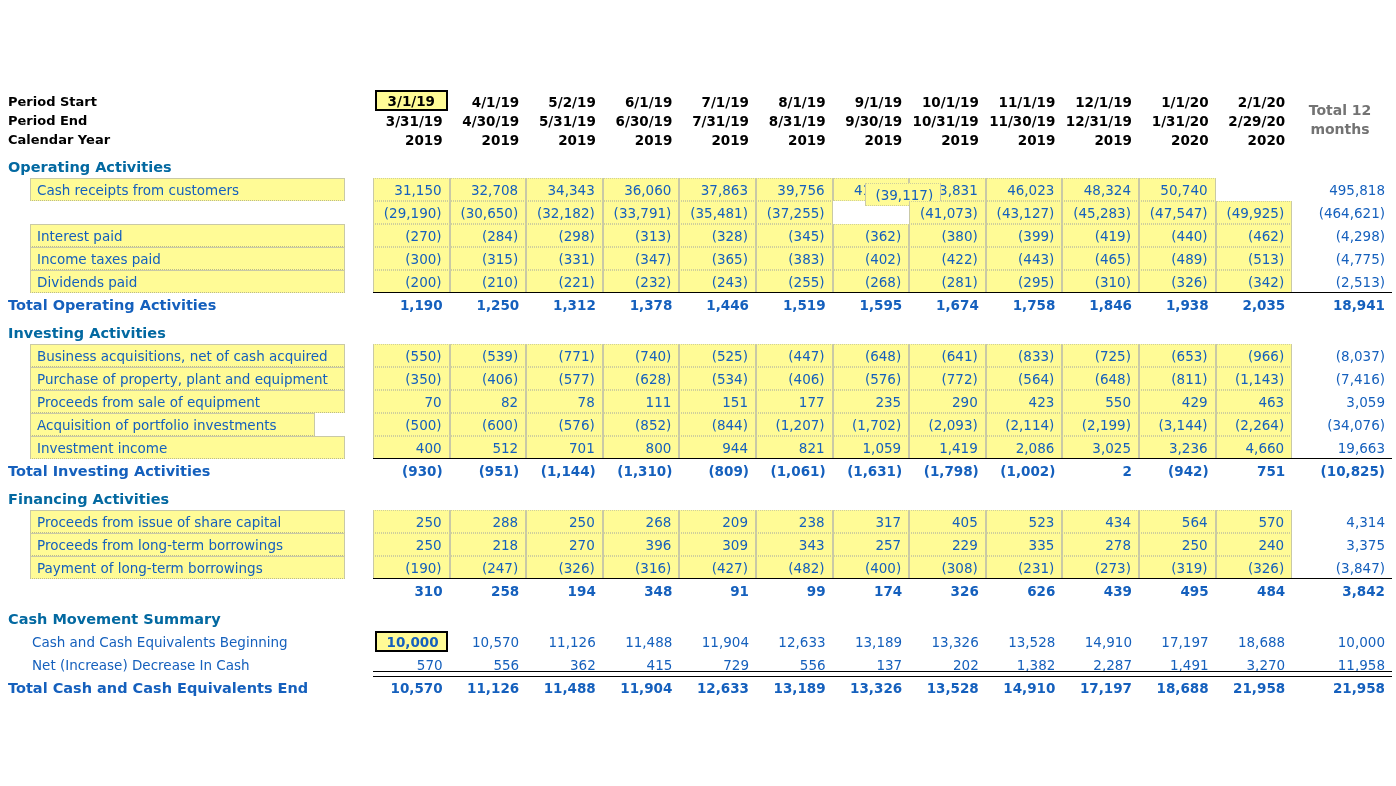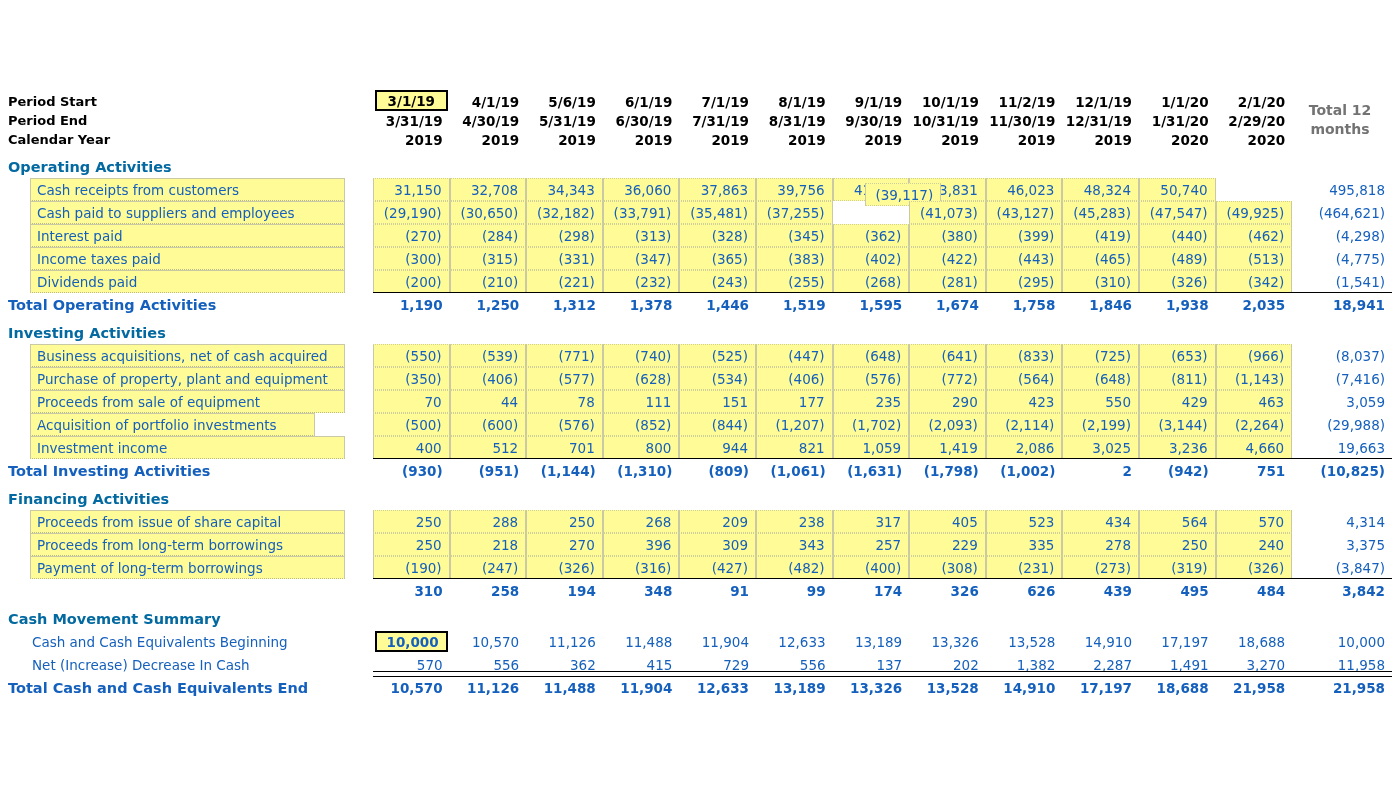--- a/index.html
+++ b/index.html
@@ -97,27 +97,27 @@
 </style>
 </head>
 <body>
 
 <div class="sheet" id="sheet">
     <div class="hdrlabel" style="top: 92px;">Period Start</div>
     <div class="hdrlabel" style="top: 111px;">Period End</div>
     <div class="hdrlabel" style="top: 130px;">Calendar Year</div>
     <div class="selcell" style="left: 375px; top: 90px; width: 72.6px; height: 21px;">3/1/19</div>
     <div class="hdr" style="left: 449.6px; top: 92px;">4/1/19</div>
-    <div class="hdr" style="left: 526.2px; top: 92px;">5/6/19</div>
+    <div class="hdr" style="left: 526.2px; top: 92px;">5/2/19</div>
     <div class="hdr" style="left: 602.8px; top: 92px;">6/1/19</div>
     <div class="hdr" style="left: 679.4px; top: 92px;">7/1/19</div>
     <div class="hdr" style="left: 756px; top: 92px;">8/1/19</div>
     <div class="hdr" style="left: 832.6px; top: 92px;">9/1/19</div>
     <div class="hdr" style="left: 909.2px; top: 92px;">10/1/19</div>
-    <div class="hdr" style="left: 985.8px; top: 92px;">11/2/19</div>
+    <div class="hdr" style="left: 985.8px; top: 92px;">11/1/19</div>
     <div class="hdr" style="left: 1062.4px; top: 92px;">12/1/19</div>
     <div class="hdr" style="left: 1139px; top: 92px;">1/1/20</div>
     <div class="hdr" style="left: 1215.6px; top: 92px;">2/1/20</div>
     <div class="hdr" style="left: 373px; top: 111px;">3/31/19</div>
     <div class="hdr" style="left: 449.6px; top: 111px;">4/30/19</div>
     <div class="hdr" style="left: 526.2px; top: 111px;">5/31/19</div>
     <div class="hdr" style="left: 602.8px; top: 111px;">6/30/19</div>
     <div class="hdr" style="left: 679.4px; top: 111px;">7/31/19</div>
     <div class="hdr" style="left: 756px; top: 111px;">8/31/19</div>
     <div class="hdr" style="left: 832.6px; top: 111px;">9/30/19</div>
@@ -150,21 +150,20 @@
     <div class="num yellow" style="left: 602.8px; top: 178px;">36,060</div>
     <div class="num yellow" style="left: 679.4px; top: 178px;">37,863</div>
     <div class="num yellow" style="left: 756px; top: 178px;">39,756</div>
     <div class="num yellow" style="left: 832.6px; top: 178px;">41,744</div>
     <div class="num yellow" style="left: 909.2px; top: 178px;">43,831</div>
     <div class="num yellow" style="left: 985.8px; top: 178px;">46,023</div>
     <div class="num yellow" style="left: 1062.4px; top: 178px;">48,324</div>
     <div class="num yellow" style="left: 1139px; top: 178px;">50,740</div>
     <div class="num yellow" style="left: 1215.6px; top: 178px; margin-top: 37px;">53,277</div>
     <div class="num total" style="left: 1288px; top: 178px;">495,818</div>
-    <div class="labelcell yellow" style="top: 201px; left: 30px; width: 315px;">Cash paid to suppliers and employees</div>
     <div class="num yellow" style="left: 373px; top: 201px;">(29,190)</div>
     <div class="num yellow" style="left: 449.6px; top: 201px;">(30,650)</div>
     <div class="num yellow" style="left: 526.2px; top: 201px;">(32,182)</div>
     <div class="num yellow" style="left: 602.8px; top: 201px;">(33,791)</div>
     <div class="num yellow" style="left: 679.4px; top: 201px;">(35,481)</div>
     <div class="num yellow" style="left: 756px; top: 201px;">(37,255)</div>
     <div class="num yellow" style="left: 832.6px; top: 183px; margin-left: 32px;">(39,117)</div>
     <div class="num yellow" style="left: 909.2px; top: 201px;">(41,073)</div>
     <div class="num yellow" style="left: 985.8px; top: 201px;">(43,127)</div>
     <div class="num yellow" style="left: 1062.4px; top: 201px;">(45,283)</div>
@@ -205,21 +204,21 @@
     <div class="num yellow" style="left: 526.2px; top: 270px;">(221)</div>
     <div class="num yellow" style="left: 602.8px; top: 270px;">(232)</div>
     <div class="num yellow" style="left: 679.4px; top: 270px;">(243)</div>
     <div class="num yellow" style="left: 756px; top: 270px;">(255)</div>
     <div class="num yellow" style="left: 832.6px; top: 270px;">(268)</div>
     <div class="num yellow" style="left: 909.2px; top: 270px;">(281)</div>
     <div class="num yellow" style="left: 985.8px; top: 270px;">(295)</div>
     <div class="num yellow" style="left: 1062.4px; top: 270px;">(310)</div>
     <div class="num yellow" style="left: 1139px; top: 270px;">(326)</div>
     <div class="num yellow" style="left: 1215.6px; top: 270px;">(342)</div>
-    <div class="num total" style="left: 1288px; top: 270px;">(1,541)</div>
+    <div class="num total" style="left: 1288px; top: 270px;">(2,513)</div>
     <div class="rule" style="left: 373px; top: 292px; width: 919.2px;"></div>
     <div class="rule" style="left: 1292px; top: 292px; width: 100px;"></div>
     <div class="totlabel" style="top: 293px;">Total Operating Activities</div>
     <div class="num bold" style="left: 373px; top: 293px;">1,190</div>
     <div class="num bold" style="left: 449.6px; top: 293px;">1,250</div>
     <div class="num bold" style="left: 526.2px; top: 293px;">1,312</div>
     <div class="num bold" style="left: 602.8px; top: 293px;">1,378</div>
     <div class="num bold" style="left: 679.4px; top: 293px;">1,446</div>
     <div class="num bold" style="left: 756px; top: 293px;">1,519</div>
     <div class="num bold" style="left: 832.6px; top: 293px;">1,595</div>
@@ -253,21 +252,21 @@
     <div class="num yellow" style="left: 756px; top: 367px;">(406)</div>
     <div class="num yellow" style="left: 832.6px; top: 367px;">(576)</div>
     <div class="num yellow" style="left: 909.2px; top: 367px;">(772)</div>
     <div class="num yellow" style="left: 985.8px; top: 367px;">(564)</div>
     <div class="num yellow" style="left: 1062.4px; top: 367px;">(648)</div>
     <div class="num yellow" style="left: 1139px; top: 367px;">(811)</div>
     <div class="num yellow" style="left: 1215.6px; top: 367px;">(1,143)</div>
     <div class="num total" style="left: 1288px; top: 367px;">(7,416)</div>
     <div class="labelcell yellow" style="top: 390px; left: 30px; width: 315px;">Proceeds from sale of equipment</div>
     <div class="num yellow" style="left: 373px; top: 390px;">70</div>
-    <div class="num yellow" style="left: 449.6px; top: 390px;">44</div>
+    <div class="num yellow" style="left: 449.6px; top: 390px;">82</div>
     <div class="num yellow" style="left: 526.2px; top: 390px;">78</div>
     <div class="num yellow" style="left: 602.8px; top: 390px;">111</div>
     <div class="num yellow" style="left: 679.4px; top: 390px;">151</div>
     <div class="num yellow" style="left: 756px; top: 390px;">177</div>
     <div class="num yellow" style="left: 832.6px; top: 390px;">235</div>
     <div class="num yellow" style="left: 909.2px; top: 390px;">290</div>
     <div class="num yellow" style="left: 985.8px; top: 390px;">423</div>
     <div class="num yellow" style="left: 1062.4px; top: 390px;">550</div>
     <div class="num yellow" style="left: 1139px; top: 390px;">429</div>
     <div class="num yellow" style="left: 1215.6px; top: 390px;">463</div>
@@ -278,21 +277,21 @@
     <div class="num yellow" style="left: 526.2px; top: 413px;">(576)</div>
     <div class="num yellow" style="left: 602.8px; top: 413px;">(852)</div>
     <div class="num yellow" style="left: 679.4px; top: 413px;">(844)</div>
     <div class="num yellow" style="left: 756px; top: 413px;">(1,207)</div>
     <div class="num yellow" style="left: 832.6px; top: 413px;">(1,702)</div>
     <div class="num yellow" style="left: 909.2px; top: 413px;">(2,093)</div>
     <div class="num yellow" style="left: 985.8px; top: 413px;">(2,114)</div>
     <div class="num yellow" style="left: 1062.4px; top: 413px;">(2,199)</div>
     <div class="num yellow" style="left: 1139px; top: 413px;">(3,144)</div>
     <div class="num yellow" style="left: 1215.6px; top: 413px;">(2,264)</div>
-    <div class="num total" style="left: 1288px; top: 413px;">(29,988)</div>
+    <div class="num total" style="left: 1288px; top: 413px;">(34,076)</div>
     <div class="labelcell yellow" style="top: 436px; left: 30px; width: 315px;">Investment income</div>
     <div class="num yellow" style="left: 373px; top: 436px;">400</div>
     <div class="num yellow" style="left: 449.6px; top: 436px;">512</div>
     <div class="num yellow" style="left: 526.2px; top: 436px;">701</div>
     <div class="num yellow" style="left: 602.8px; top: 436px;">800</div>
     <div class="num yellow" style="left: 679.4px; top: 436px;">944</div>
     <div class="num yellow" style="left: 756px; top: 436px;">821</div>
     <div class="num yellow" style="left: 832.6px; top: 436px;">1,059</div>
     <div class="num yellow" style="left: 909.2px; top: 436px;">1,419</div>
     <div class="num yellow" style="left: 985.8px; top: 436px;">2,086</div>

